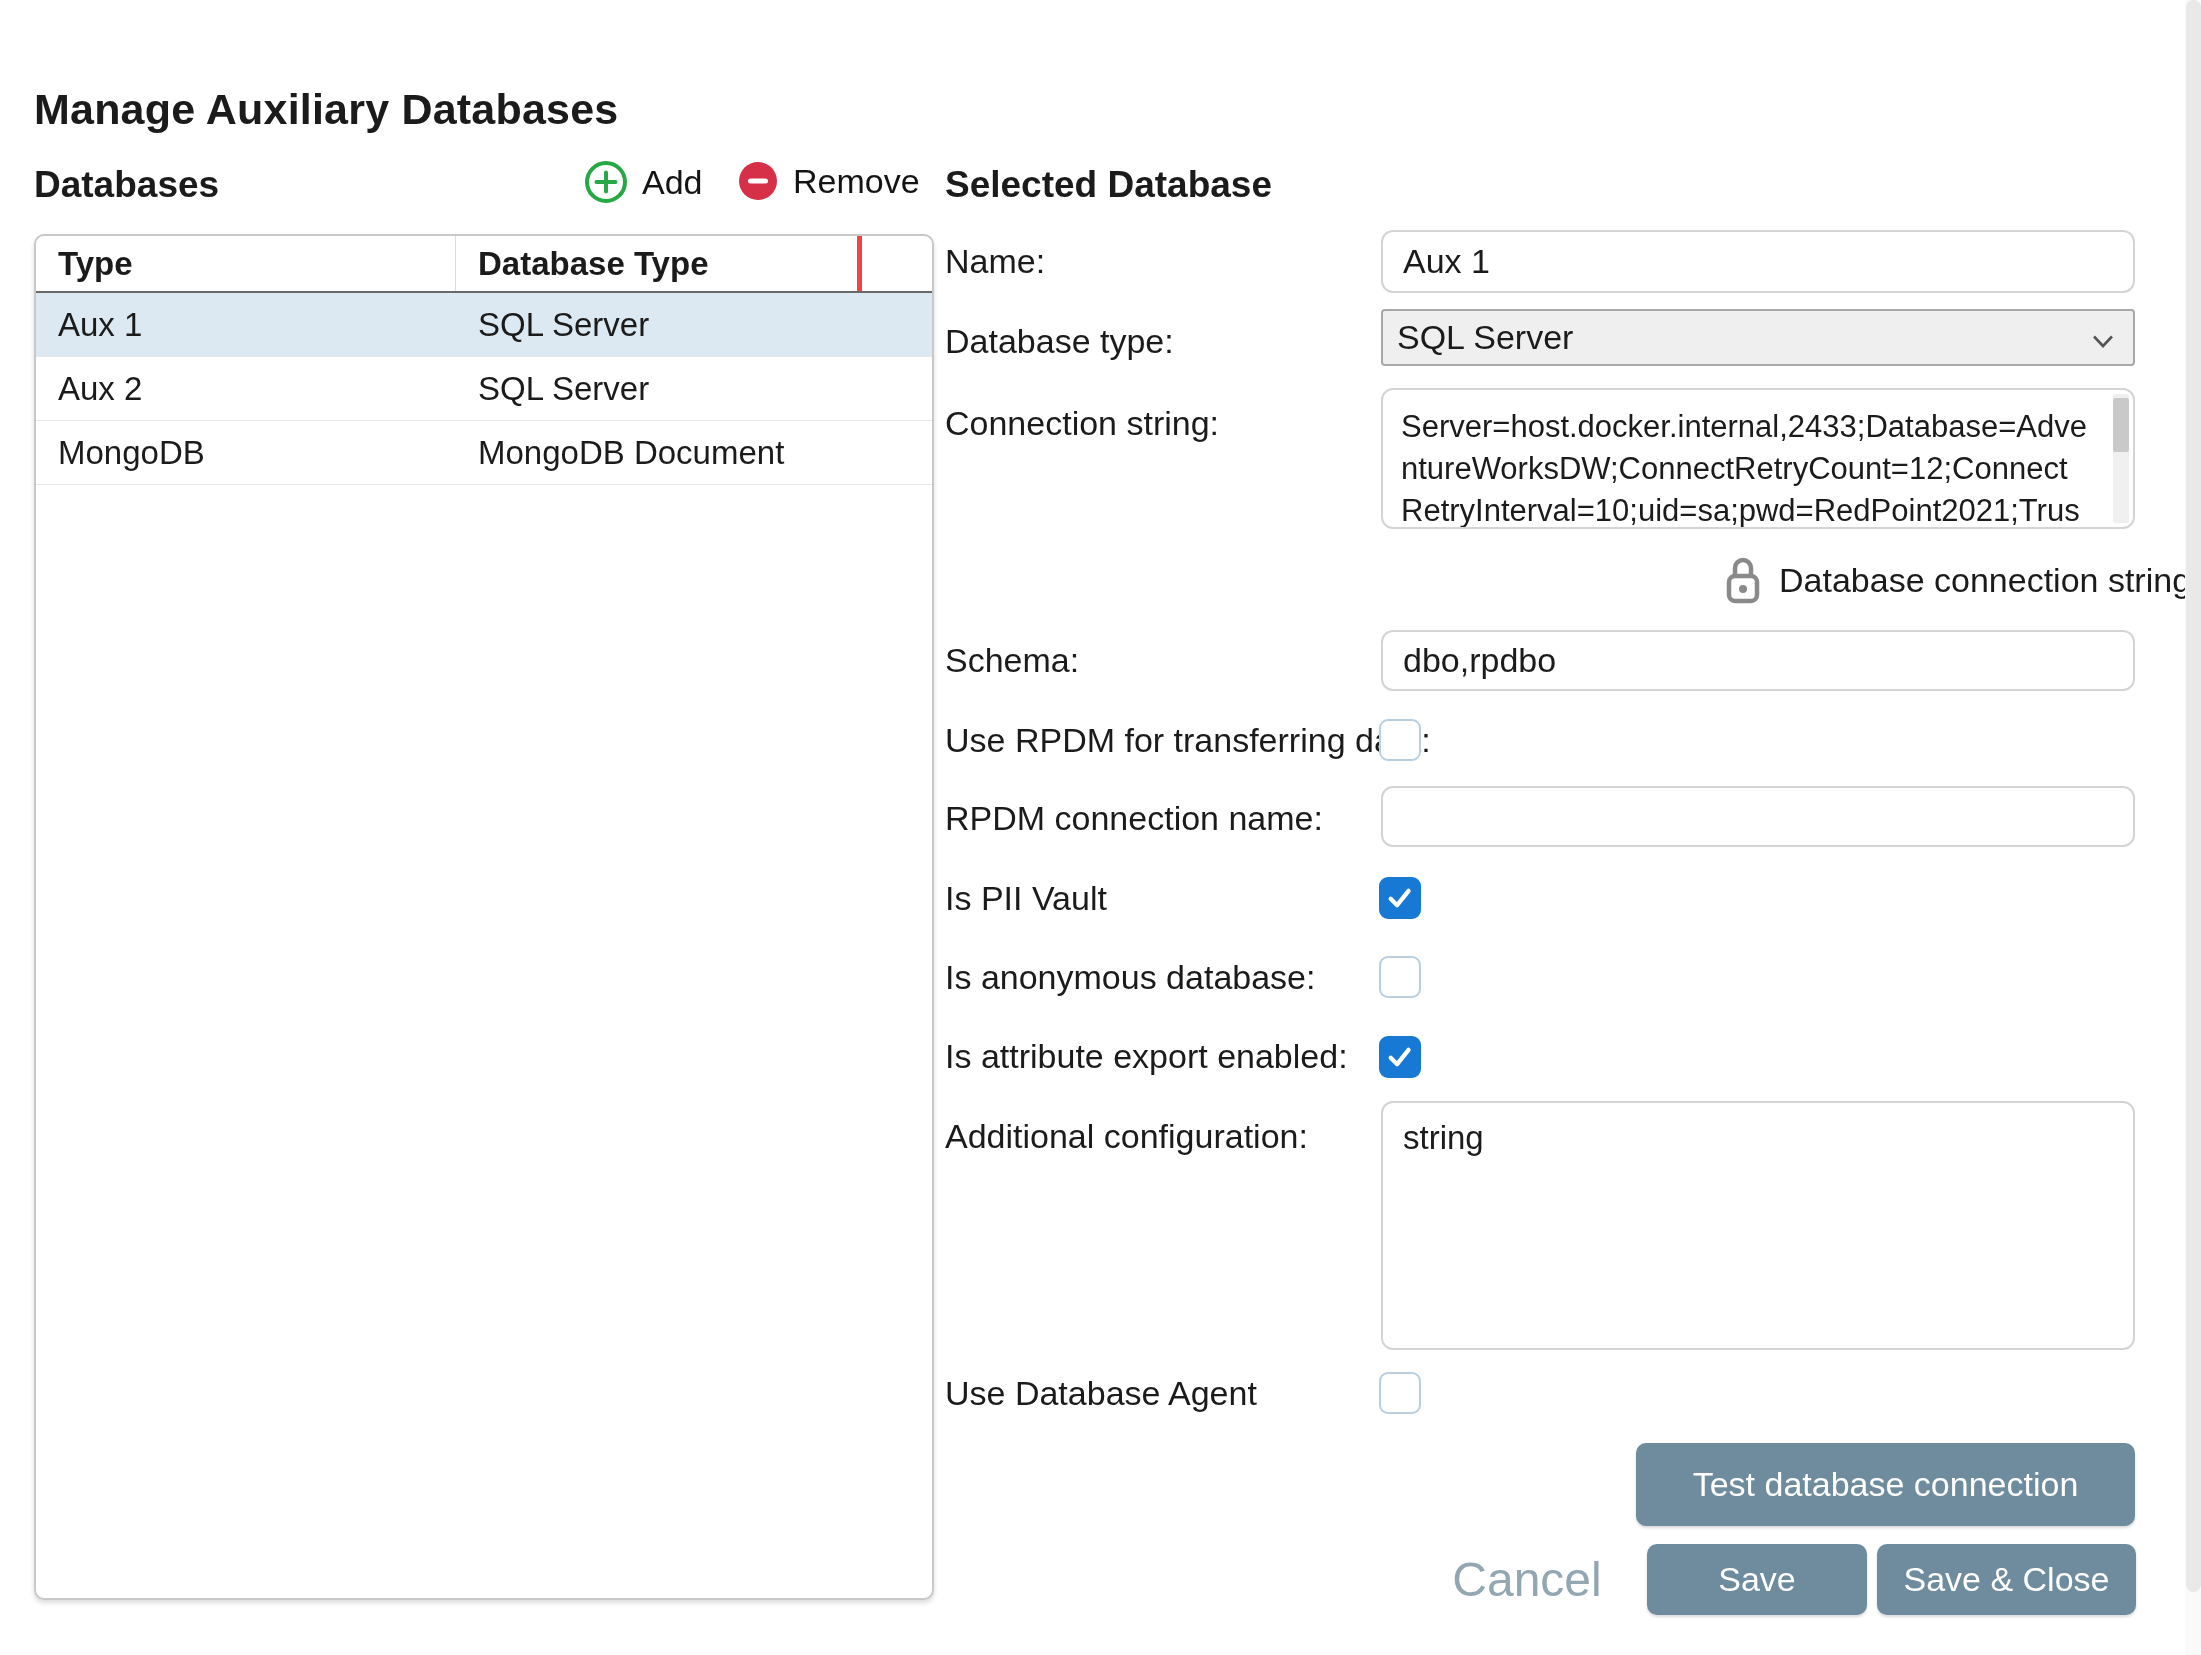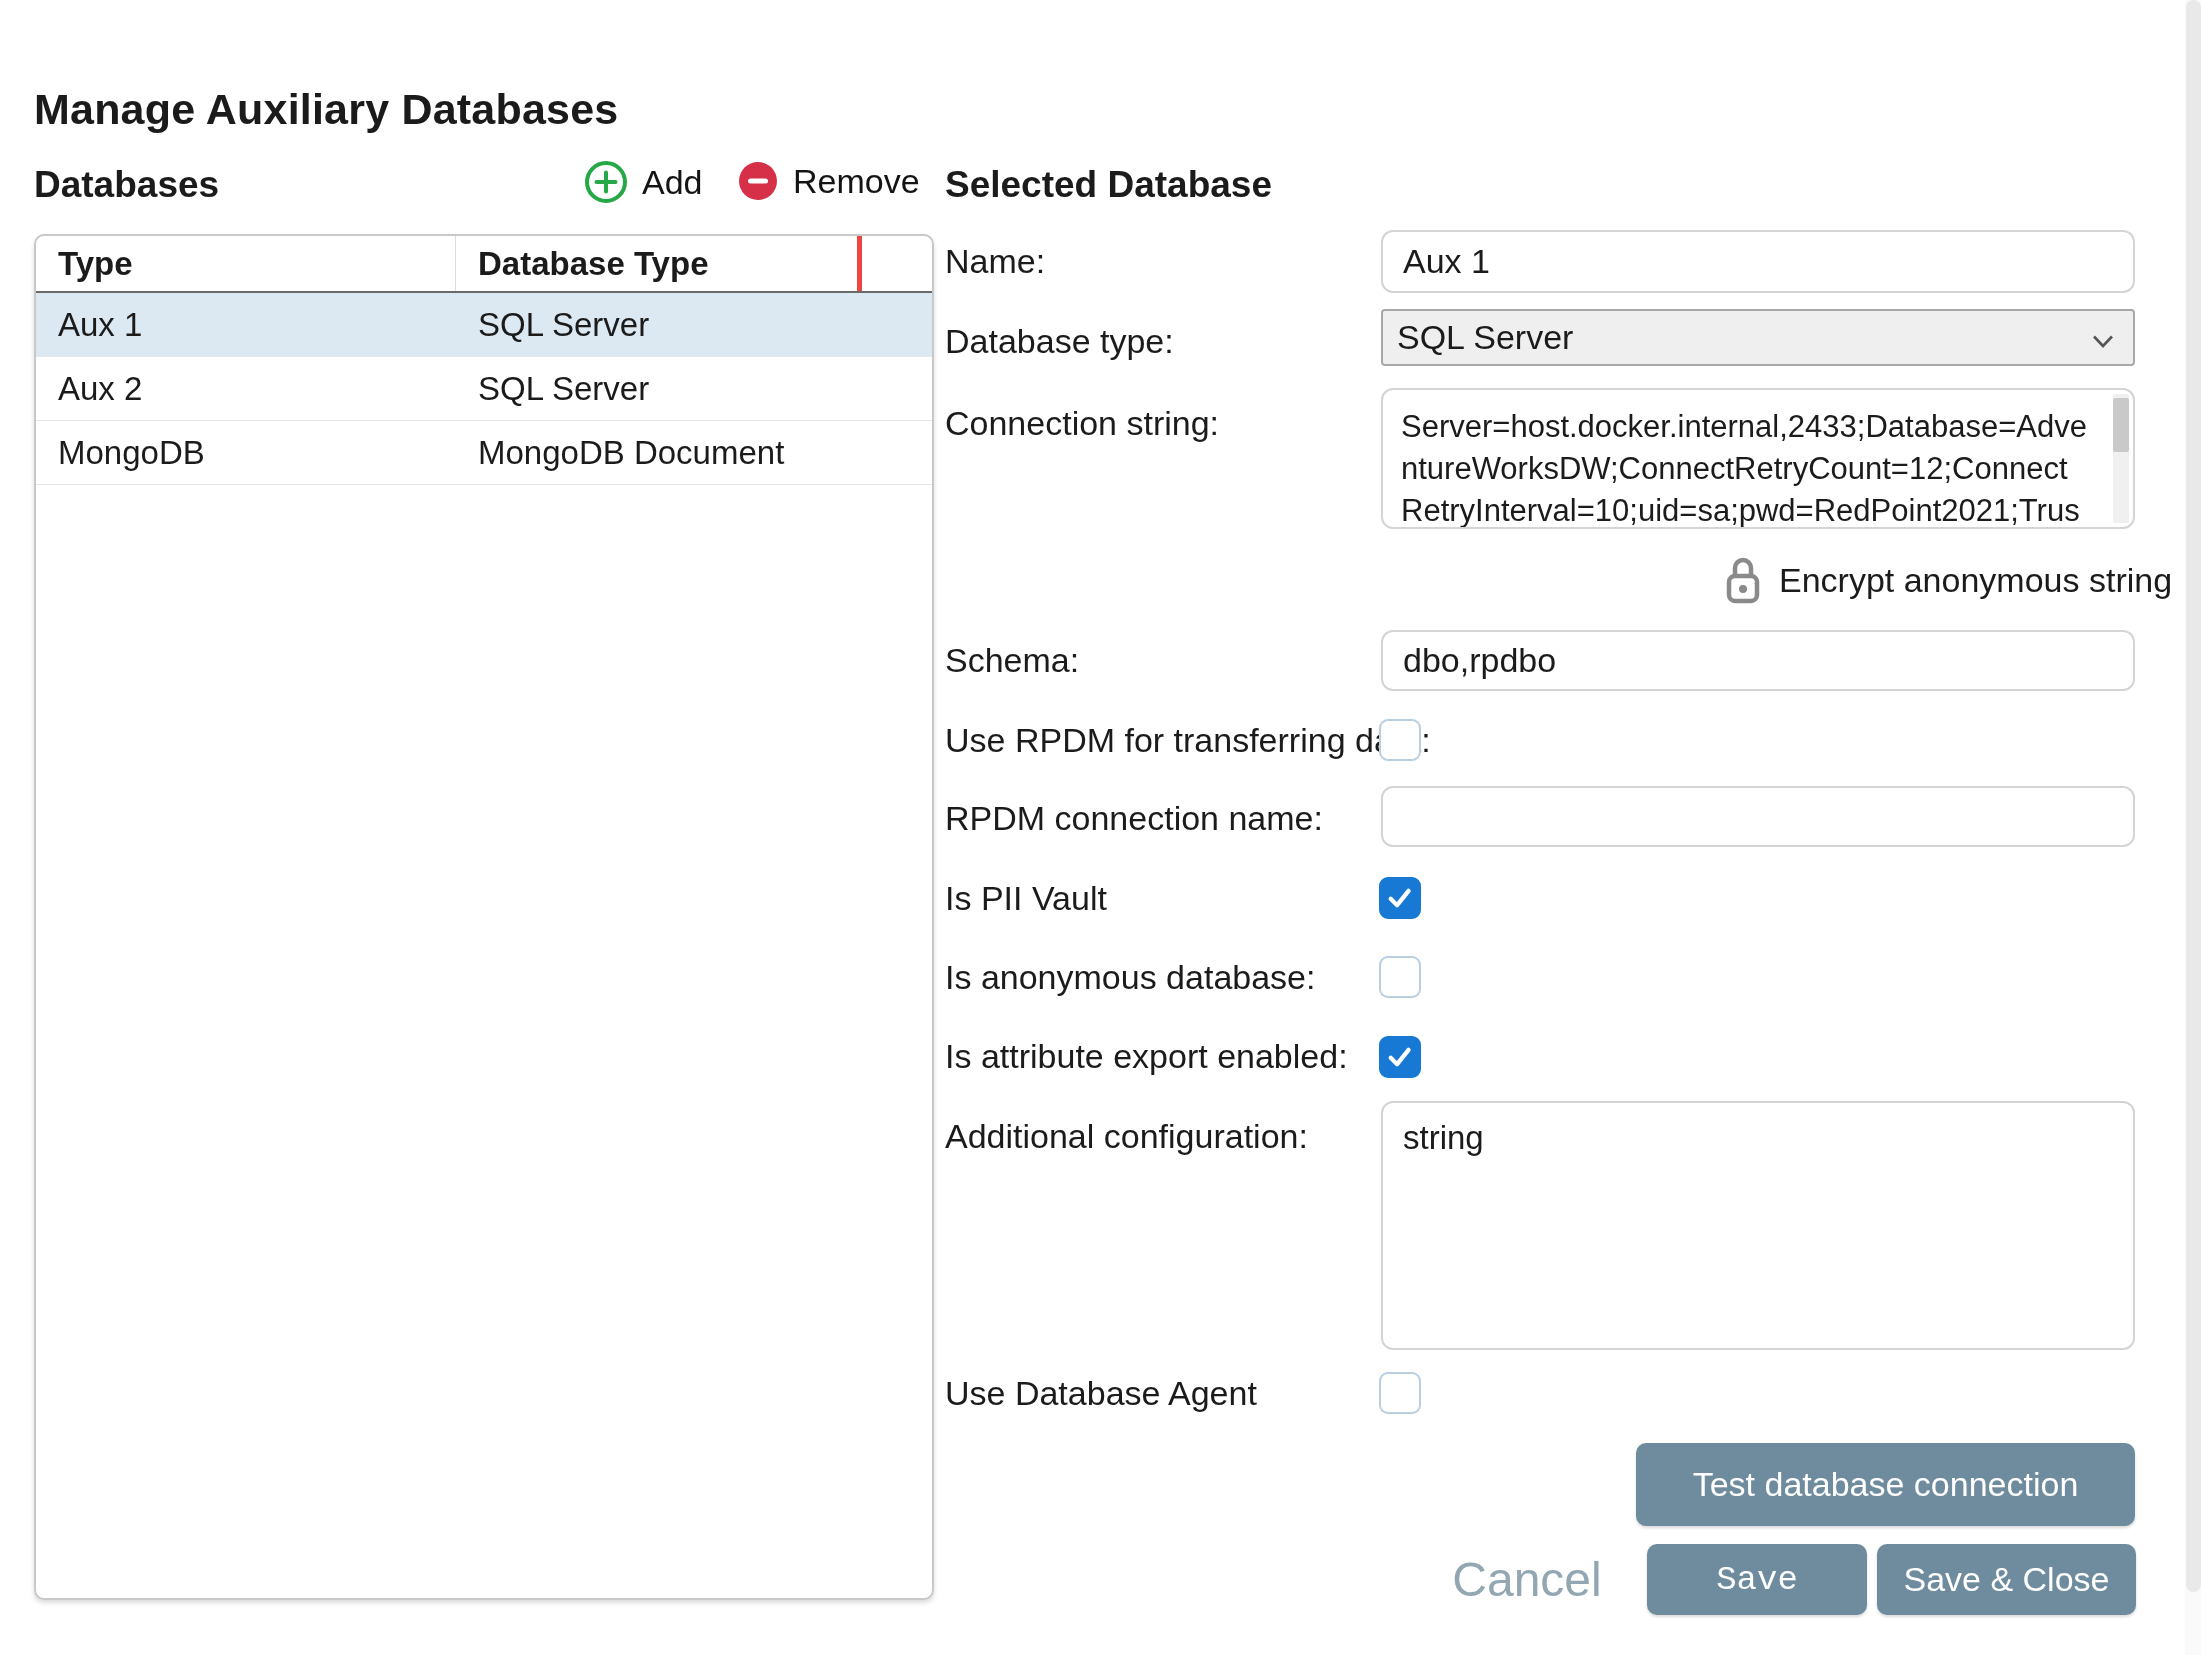--- a/index.html
+++ b/index.html
@@ -55,21 +55,21 @@
   .checkbox.checked svg{display:block;}
 
   .encrypt-row{position:absolute;left:1725px;top:556px;display:flex;align-items:center;gap:18px;}
   .encrypt-row .lbl{font-size:34px;}
 
   
   .btn{position:absolute;background:#6e8c9e;color:#fff;border:none;border-radius:10px;
        font-family:inherit;font-size:34px;display:flex;align-items:center;justify-content:center;
        cursor:pointer;box-shadow:0 2px 3px rgba(0,0,0,.15);}
   #test-btn{left:1636px;top:1443px;width:499px;height:83px;}
-  #save-btn{left:1647px;top:1544px;width:220px;height:71px;font-family:Liberation Mono, monospace;}
+  #save-btn{left:1647px;top:1544px;width:220px;height:71px;}
   #saveclose-btn{left:1877px;top:1544px;width:259px;height:71px;}
   #cancel-btn{position:absolute;left:1438px;top:1544px;width:178px;height:71px;display:flex;
               align-items:center;justify-content:center;color:#93a7b2;font-size:48px;cursor:pointer;background:none;border:none;font-family:inherit;}
 
   
   .page-scrollbar{position:absolute;right:0;top:0;width:17px;height:100%;background:#fafafa;}
   .page-scrollbar .thumb{position:absolute;top:0;left:1px;width:15px;height:1592px;background:#e9e9e9;border-radius:8px;}
 </style>
 </head>
 <body>
@@ -146,21 +146,21 @@
   </div>
 
   <div class="encrypt-row">
     <span style="display:flex;">
       <svg width="36" height="48" viewBox="0 0 36 48">
         <path d="M10 20v-8a8 8 0 0 1 16 0v8" fill="none" stroke="#8a8a8a" stroke-width="4.5"></path>
         <rect x="4" y="20" width="28" height="25" rx="6" fill="none" stroke="#8a8a8a" stroke-width="4.5"></rect>
         <circle cx="18" cy="33" r="4" fill="#8a8a8a"></circle>
       </svg>
     </span>
-    <span class="lbl">Encrypt anonymous string</span>
+    <span class="lbl">Database connection string</span>
   </div>
 
   <div class="flabel" style="top:660px;">Schema:</div>
   <input class="tinput" style="top: 630px; height: 61px;" value="dbo,rpdbo">
 
   <div class="flabel" style="top:740px;">Use RPDM for transferring data:</div>
   <span class="checkbox" style="top:719px;">
     
   </span>
 

